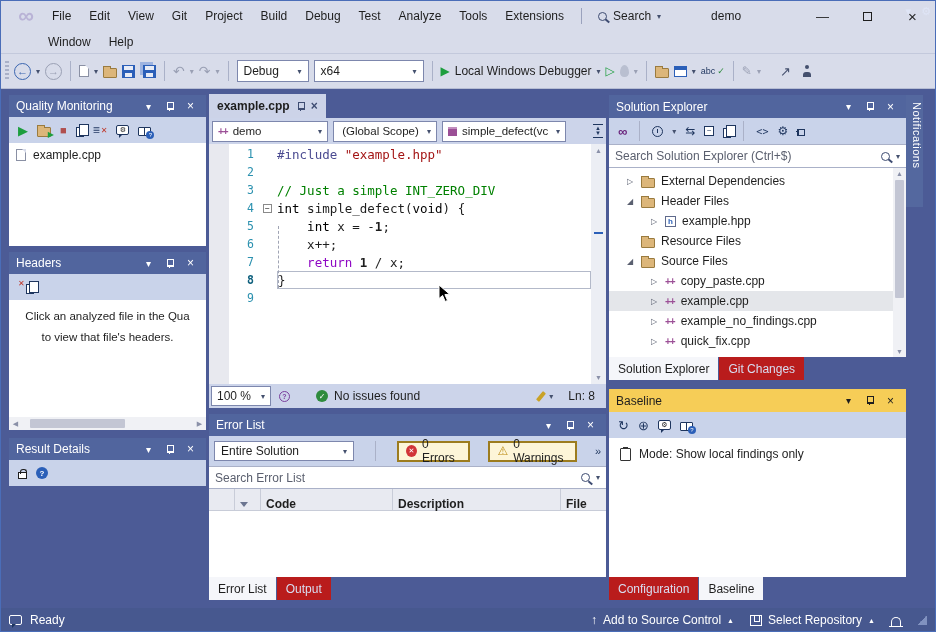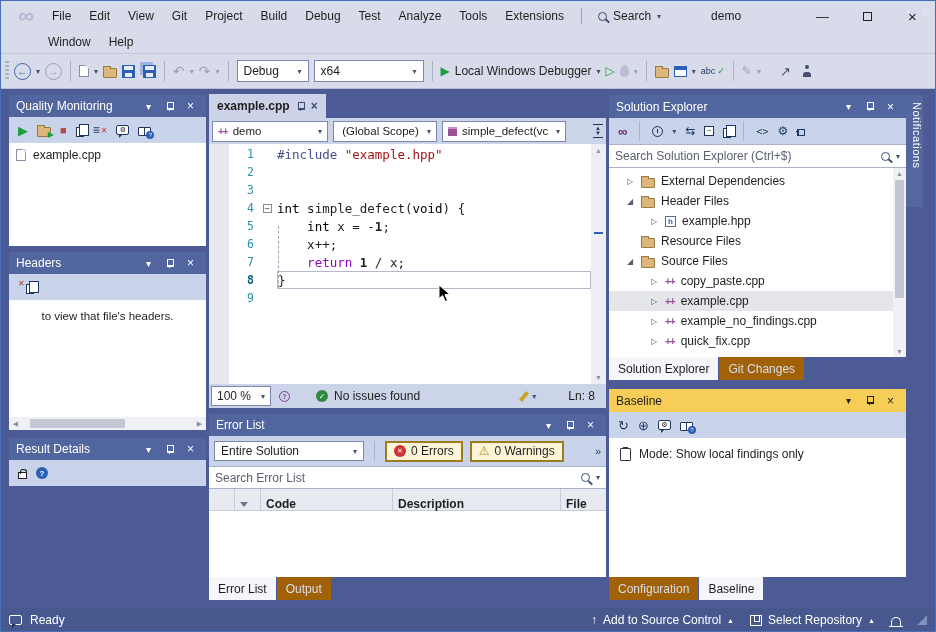--- a/index.html
+++ b/index.html
@@ -68,21 +68,21 @@
             font-size:10px; color:inherit; }
   .ic-pin { position:relative; width:7px; height:9px; display:inline-block; }
   .ic-pin::before { content:""; position:absolute; left:1px; top:0; width:5px; height:5px;
                     border:1px solid currentColor; border-bottom-width:2px; }
   .ic-pin::after { content:""; position:absolute; left:3px; top:6px; width:1px; height:3px; background:currentColor; }
   .panel-toolbar { height:26px; background:#c9d3ea; display:flex; align-items:center;
                    gap:9px; padding:0 9px; flex:none; }
   .panel-body { flex:1; background:#fff; position:relative; overflow:hidden; }
   .pane-tabs { height:24px; display:flex; align-items:flex-start; gap:1px; flex:none; background:transparent; }
   .pane-tab { height:23px; padding:0 9px; display:flex; align-items:center; font-size:12px;
-              background:#a16207; color:#d8def2; }
+              background:#b91c1c; color:#d8def2; }
   .pane-tab.active { background:#f5f6fa; color:#1e1e1e; }
 
   .hscroll { position:absolute; left:0; right:0; bottom:0; height:13px; background:#f0f1f5;
              display:flex; align-items:center; }
   .hs-arrow { width:13px; text-align:center; font-size:7px; color:#8a90a8; }
   .hs-thumb { height:9px; background:#c3c6d4; border-radius:1px; }
 
   
   .ic-copy { position:relative; width:8px; height:10px; border:1px solid #1e355e; background:#fff; margin-top:3px; }
   .ic-copy::after { content:""; position:absolute; left:2px; top:-4px; width:8px; height:10px;
@@ -166,21 +166,21 @@
 
   .estatus { position:absolute; left:208px; top:383px; width:397px; height:24px; background:#ccd4ea;
              display:flex; align-items:center; gap:8px; padding:0 2px; }
   .zoom-combo { width:60px; height:20px; background:#fff; border:1px solid #7d87ad; display:flex;
                 align-items:center; justify-content:space-between; padding:0 5px; }
 
   .cursor-arrow { position:absolute; left:437px; top:283px; z-index:50; }
 
   
   #errorlist { left:208px; top:413px; width:397px; height:187px; }
-  .el-toolbar { height:30px; background:#c9d3ea; display:flex; align-items:center; gap:7px; padding:0 5px; flex:none; }
+  .el-toolbar { height:30px; background:#c9d3ea; display:flex; align-items:center; gap:18px; padding:0 5px; flex:none; }
   .elbtn { height:21px; border:2px solid #9c7c1e; background:#fdf5d8; display:flex; align-items:center;
            gap:5px; padding:0 7px; }
   .search-row { height:23px; background:#fff; border-top:1px solid #aab1c8; border-bottom:1px solid #aab1c8;
                 display:flex; align-items:center; padding:0 6px; gap:6px; flex:none; }
   .search-input { flex:1; border:none; outline:none; font-family:"Liberation Sans",sans-serif;
                   font-size:12px; color:#1e1e1e; background:transparent; }
   .search-input::placeholder { color:#5a5f6e; opacity:1; }
   .col-header { height:22px; background:#e8eaf1; display:grid; grid-template-columns:26px 26px 132px 168px 1fr;
                 align-items:center; flex:none; border-bottom:1px solid #c8ccd8; }
   .col-cell { padding:8px 5px; border-right:1px solid #c8ccd8; height:100%; display:flex; align-items:center;font-weight:bold; }
@@ -412,20 +412,21 @@
         </span>
     </div>
     <div class="panel-toolbar">
       <span class="gi" style="gap:1px;">
         <span style="color:#c0392b;font-size:8px;position:relative;top:-4px;">✕</span>
         <span class="ic-copy"></span>
       </span>
     </div>
     <div class="panel-body">
       <div class="msg-wrap">
+          <div>Click an analyzed file in the Qua</div>
           <div>to view that file's headers.</div>
         </div>
       <div class="hscroll">
         <span class="hs-arrow">◀</span>
         <span class="hs-thumb" style="width:95px;margin-left:8px;"></span>
         <span class="hs-arrow" style="margin-left:auto;">▶</span>
       </div>
     </div>
   </div>
 
@@ -494,20 +495,21 @@
           <span class="ct"><span class="tok-pre">#include </span><span class="tok-str">"example.hpp"</span></span>
         </div>
         <div class="code-line">
           <span class="ln">2</span>
           <span class="fold"></span>
           <span class="ct"></span>
         </div>
         <div class="code-line">
           <span class="ln">3</span>
           <span class="fold"></span>
+          <span class="ct"><span class="tok-com">// Just a simple INT_ZERO_DIV</span></span>
         </div>
         <div class="code-line">
           <span class="ln">4</span>
           <span class="fold">
             <span class="foldbox">−</span>
           </span>
           <span class="ct"><span class="tok-kw">int</span><span class="tok-pln"> simple_defect(</span><span class="tok-kw">void</span><span class="tok-pln">) {</span></span>
         </div>
         <div class="code-line">
           <span class="ln">5</span>
@@ -552,21 +554,21 @@
         <span class="ic-acc">?</span>
       </span>
     <span class="gi" style="gap:6px;margin-left:18px;">
       <span class="ic-okc">✓</span>
       <span>No issues found</span>
     </span>
     <span class="gi" style="margin-left:auto;gap:6px;">
       <span class="ic-broom"></span>
       <span class="chev">▾</span>
     </span>
-    <span style="margin-right:9px;margin-left:24px;">Ln: 8</span>
+    <span style="margin-right:9px;margin-left:7px;">Ln: 8</span>
   </div>
 
   <div class="cursor-arrow">
     <svg width="13" height="19" viewBox="0 0 13 19">
         <path d="M1,1 L1,14.5 L4.6,11.5 L7.2,17.5 L9.5,16.4 L6.9,10.6 L11.6,10.2 Z" fill="#000" stroke="#fff" stroke-width="1"></path>
       </svg>
   </div>
 
   <div class="panel" id="errorlist">
     <div class="panel-title">

